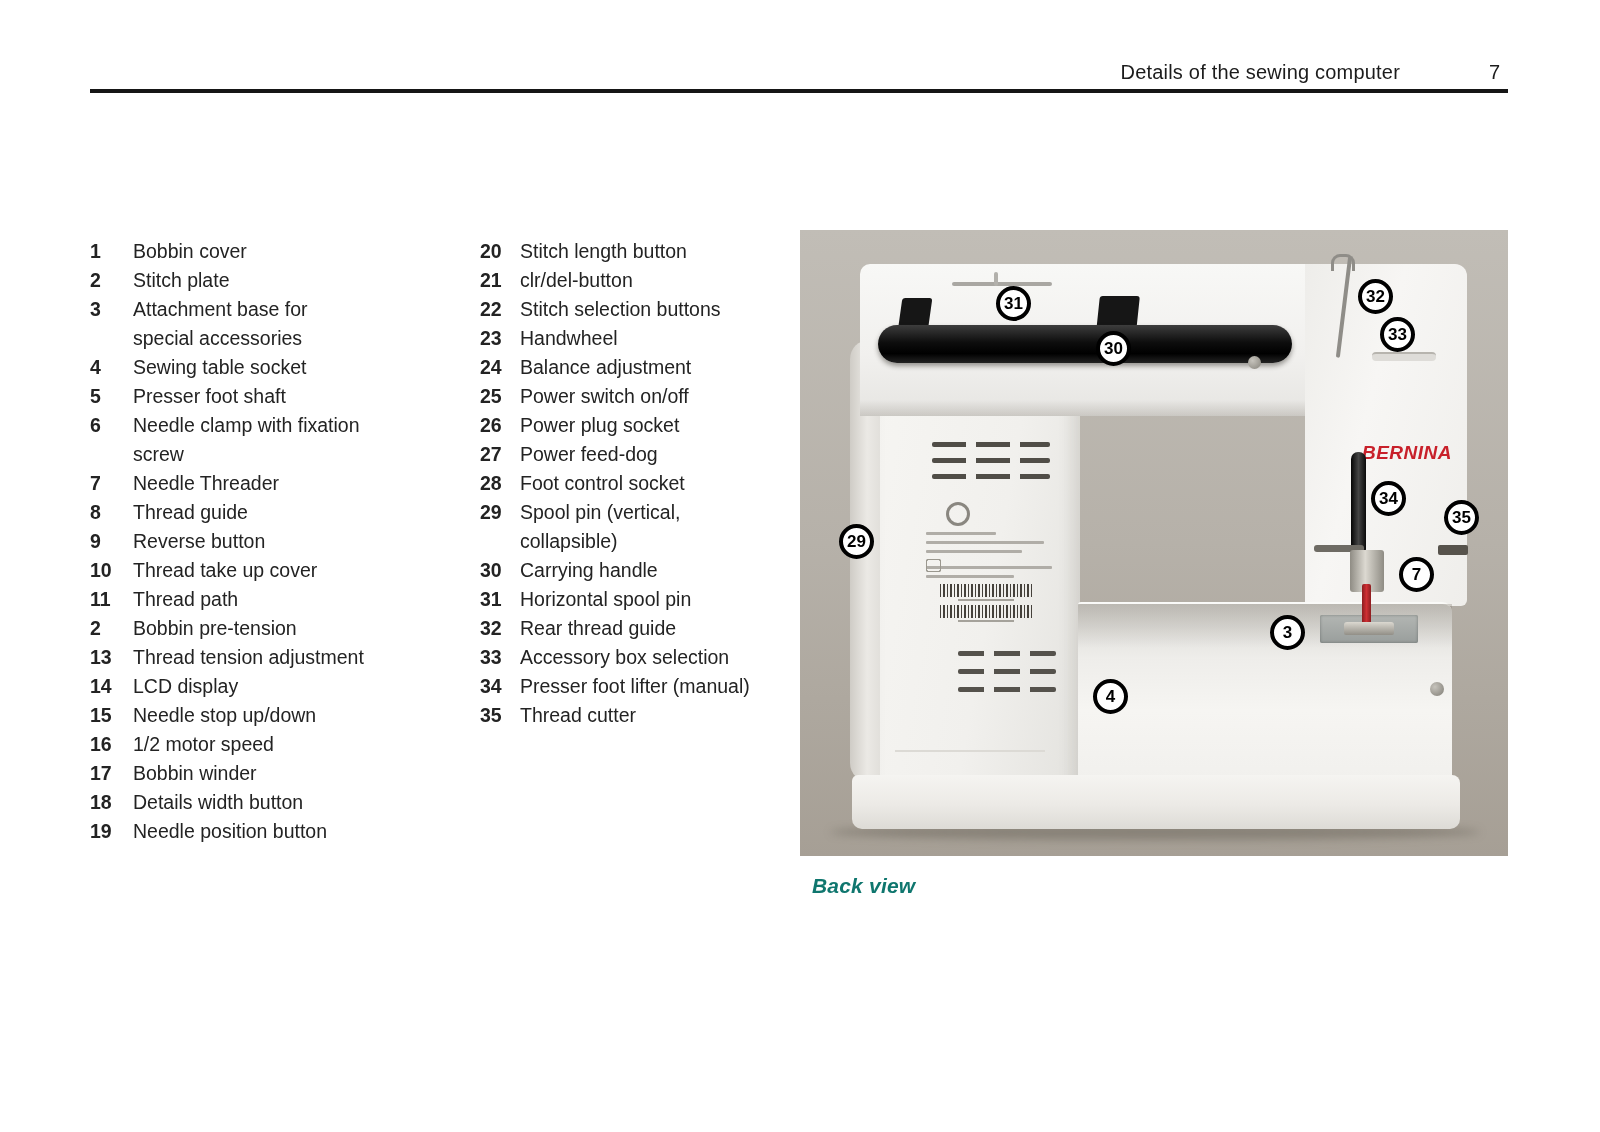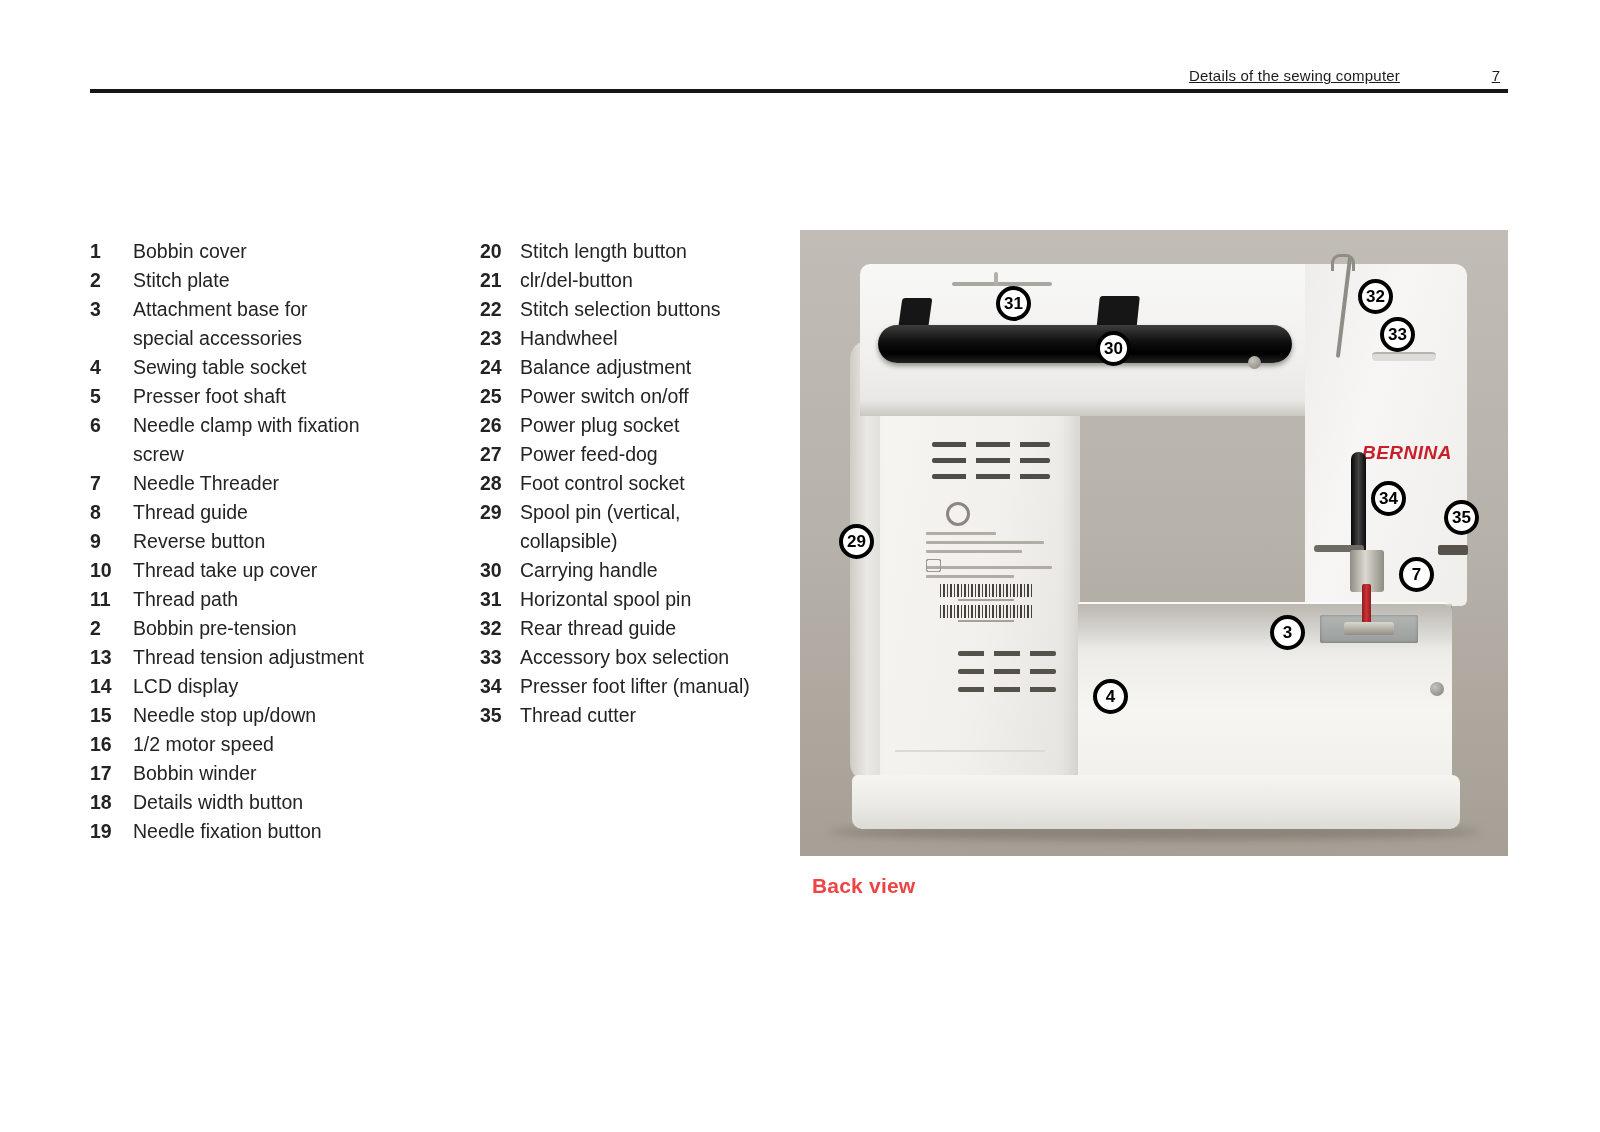--- a/index.html
+++ b/index.html
@@ -5,21 +5,21 @@
   html,body{margin:0;padding:0;background:#ffffff;}
   body{
     width:1600px;height:1132px;position:relative;overflow:hidden;
     font-family:"Liberation Sans","DejaVu Sans",sans-serif;
     -webkit-font-smoothing:antialiased;
   }
   
   .header{
     position:absolute;left:90px;top:52px;width:1418px;height:32px;
     display:flex;align-items:flex-end;justify-content:flex-end;
-    font-size:15px;color:#1c1c1c;text-decoration:underline;
+    font-size:20px;color:#1c1c1c;
   }
   .header .title{letter-spacing:.2px;}
   .header .pagenum{width:100px;text-align:right;padding-right:8px;}
   .rule{
     position:absolute;left:90px;top:89px;width:1418px;height:4px;background:#161616;
   }
   
   .parts-col{
     position:absolute;top:237px;font-size:19.5px;color:#232323;line-height:29px;
   }
@@ -110,21 +110,21 @@
   .microline{position:static;display:block;width:56px;height:2px;background:#a5a29b;margin:0 0 2px 32px;}
   .col-divider{left:95px;top:520px;width:150px;height:2px;background:#dcdad5;}
   
   .callout{
     width:27px;height:27px;border-radius:50%;background:#ffffff;border:4px solid #000000;
     color:#000;font-size:17px;font-weight:bold;display:flex;align-items:center;justify-content:center;
     z-index:10;line-height:1;
   }
   
   .caption{
-    position:absolute;left:812px;top:874px;font-size:21px;font-weight:bold;color:#ef4444;letter-spacing:.2px;
+    position:absolute;left:812px;top:874px;font-size:21px;font-weight:bold;color:#0f766e;letter-spacing:.2px;font-style:italic;
   }
 </style>
 </head>
 <body>
 
 <div class="header">
   <span class="title">Details of the sewing computer</span>
   <span class="pagenum">7</span>
 </div>
 <div class="rule"></div>
@@ -199,21 +199,21 @@
     <div class="row">
       <span class="num">17</span>
       <span class="lbl">Bobbin winder</span>
     </div>
     <div class="row">
       <span class="num">18</span>
       <span class="lbl">Details width button</span>
     </div>
     <div class="row">
       <span class="num">19</span>
-      <span class="lbl">Needle fixation button</span>
+      <span class="lbl">Needle position button</span>
     </div>
   </div>
 <div class="parts-col right">
     <div class="row">
       <span class="num">20</span>
       <span class="lbl">Stitch length button</span>
     </div>
     <div class="row">
       <span class="num">21</span>
       <span class="lbl">clr/del-button</span>

